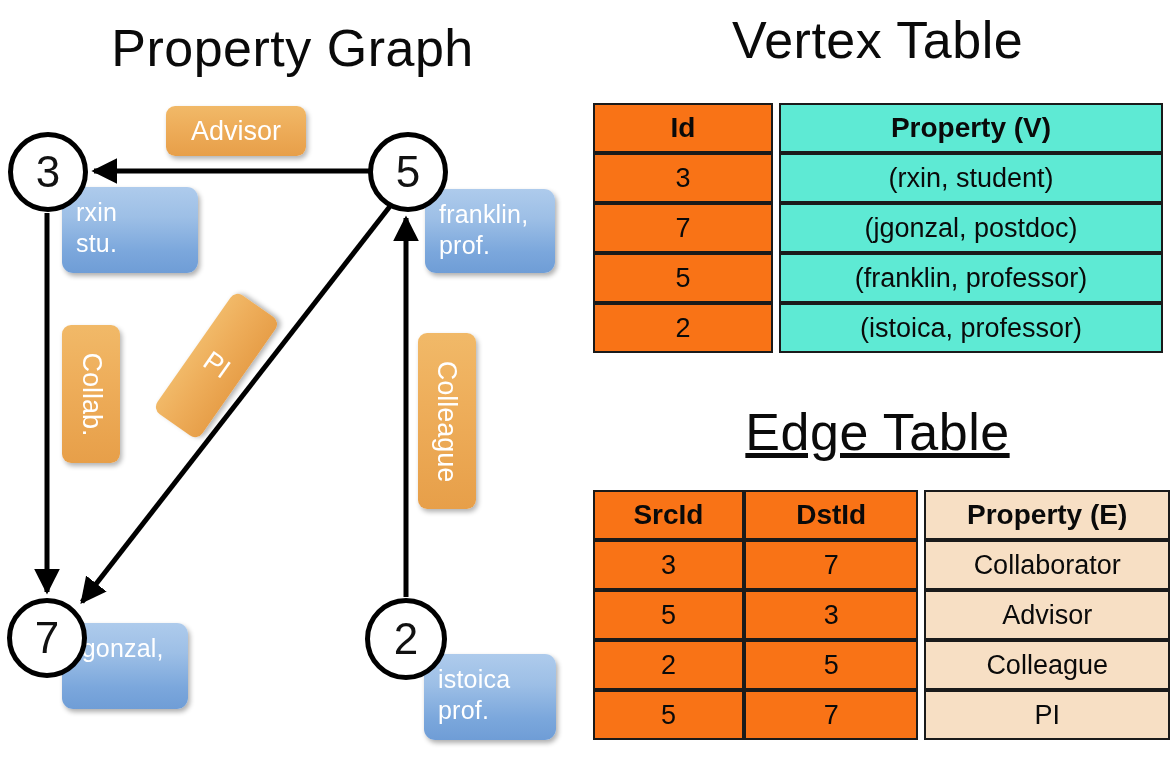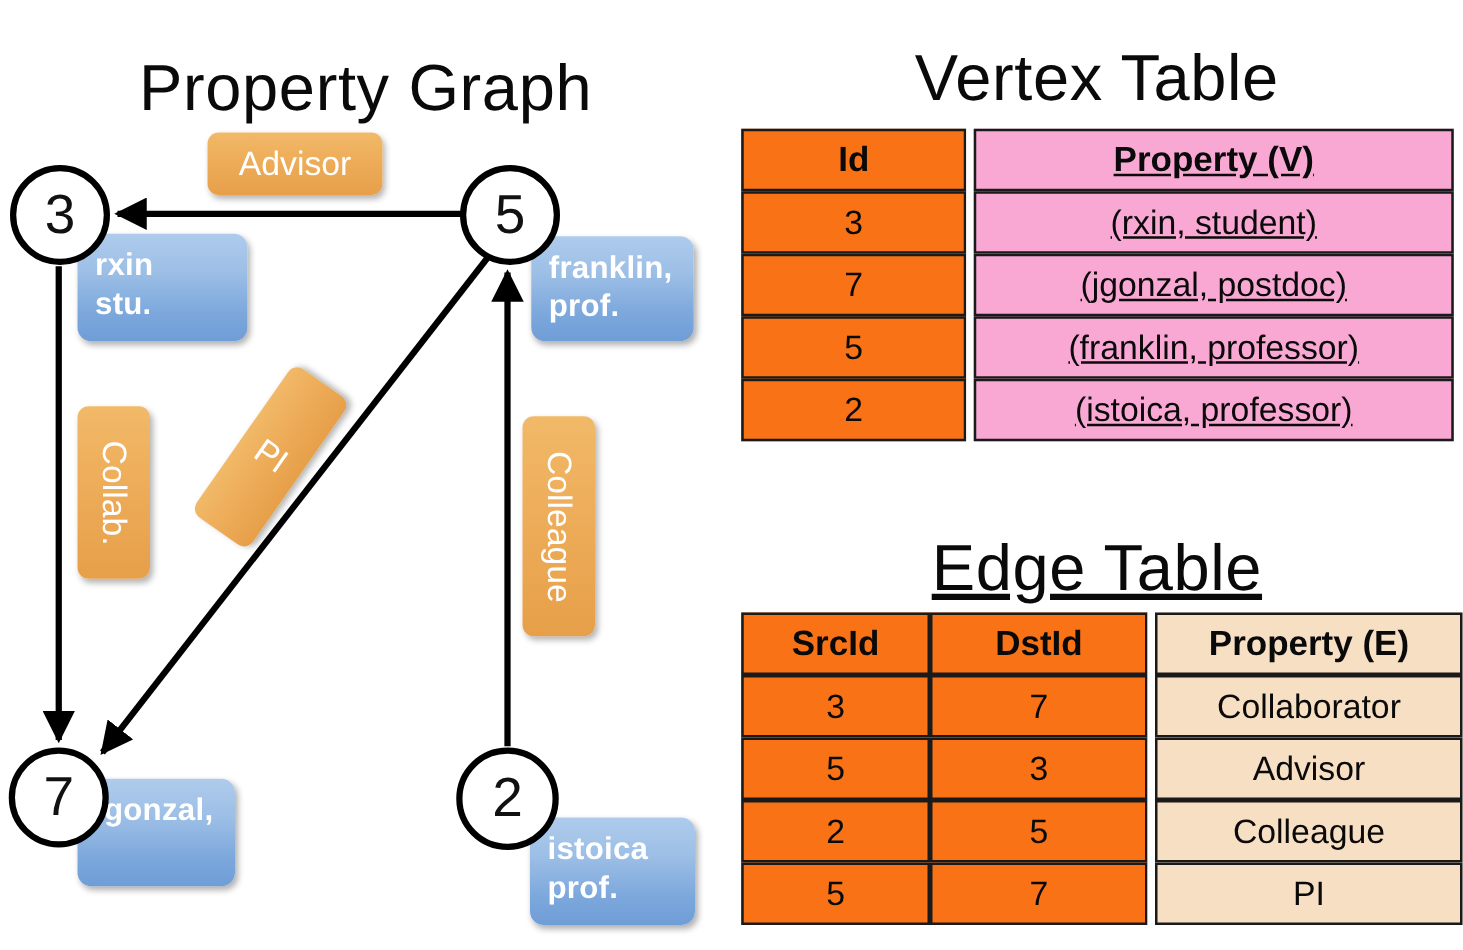--- a/index.html
+++ b/index.html
@@ -16,21 +16,20 @@
   
   .title{
     position:absolute;
     font-family:"Liberation Sans", sans-serif;
     font-weight:300;
     font-size:52px;
     letter-spacing:0.5px;
     color:#0a0a0a;
     white-space:nowrap;
     text-align:center;
-    margin-top:23px;
   }
   #title-graph{left:0;top:18px;width:585px;}
   #title-vertex{left:585px;top:10px;width:585px;}
   #title-edge{left:585px;top:402px;width:585px;text-decoration:underline;}
 
   
   #graph-svg{position:absolute;left:0;top:0;width:585px;height:760px;}
 
   .node-circle{
     position:absolute;
@@ -51,21 +50,21 @@
   .vbox{
     position:absolute;
     border-radius:11px;
     background:linear-gradient(180deg,#aecbec 0%, #9dbfe6 35%, #7ba7dc 75%, #6f9dd6 100%);
     box-shadow:2px 3px 5px rgba(0,0,0,0.32);
     color:#ffffff;
     font-size:25px;
     line-height:1.22;
     padding:10px 0 0 14px;
     box-sizing:border-box;
-    font-weight:700;
+    font-weight:400;
     letter-spacing:0.2px;
   }
 
   .ebox{
     position:absolute;
     border-radius:9px;
     background:linear-gradient(180deg,#f1b968 0%, #eeae5b 40%, #e79f49 100%);
     box-shadow:2px 3px 5px rgba(0,0,0,0.3);
     color:#ffffff;
     font-size:27px;
@@ -89,21 +88,21 @@
     vertical-align:middle;
     font-family:"Liberation Sans", sans-serif;
     font-size:27px;
     font-weight:400;
     color:#0a0a0a;
     padding:0;
     height:46px;
     background:#f97316;
   }
   .tbl td.hdr{ font-weight:700; font-size:28px; }
-  .tbl td.vprop{ background:#f9a8d4;text-decoration:underline; }
+  .tbl td.vprop{ background:#5eead4; }
   .tbl td.eprop{ background:#f7dfc4; }
   .gap-col{ border:none !important; width:6px; background:#fff !important; }
 </style>
 </head>
 <body>
 
 <div class="stage">
 
   <div class="title" id="title-graph">Property Graph</div>
   <div class="title" id="title-vertex">Vertex Table</div>

